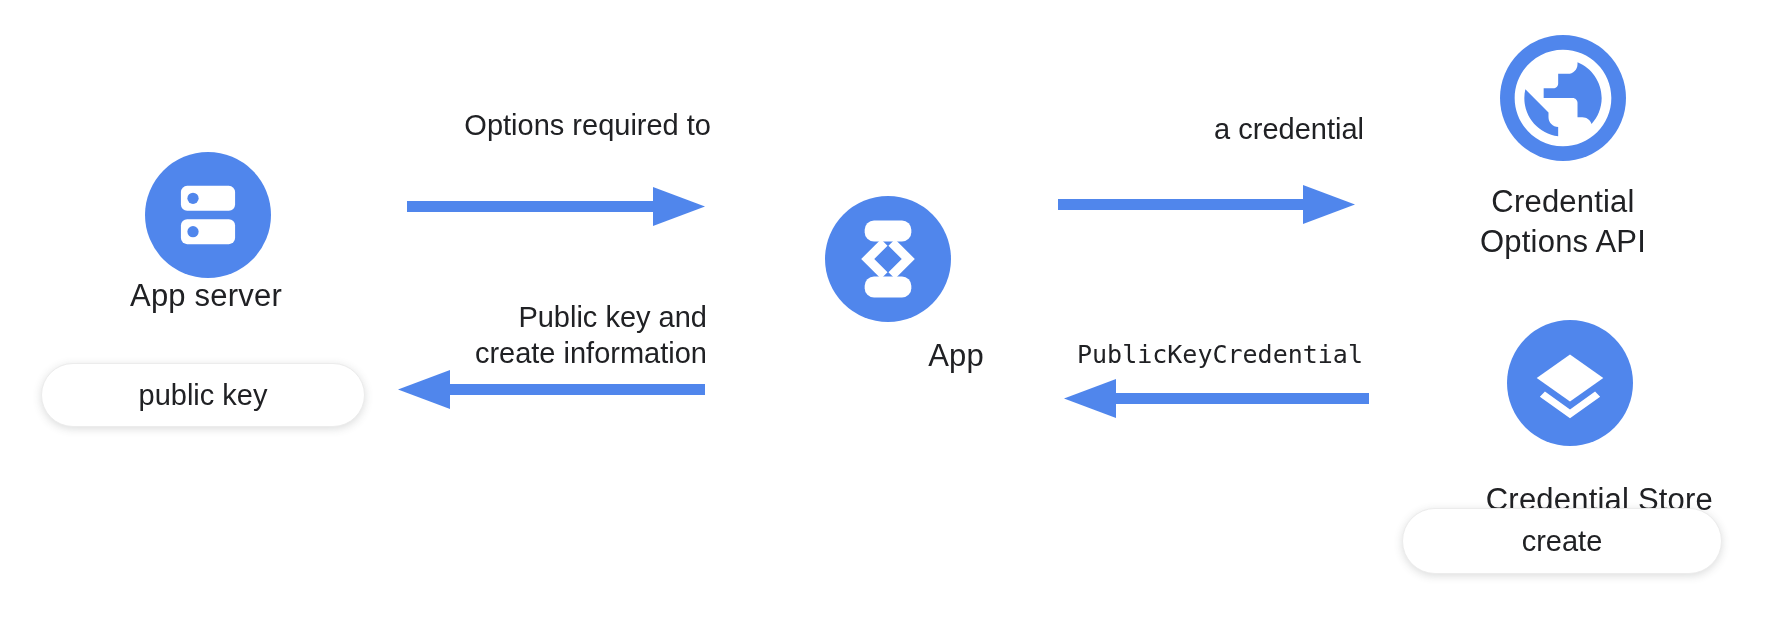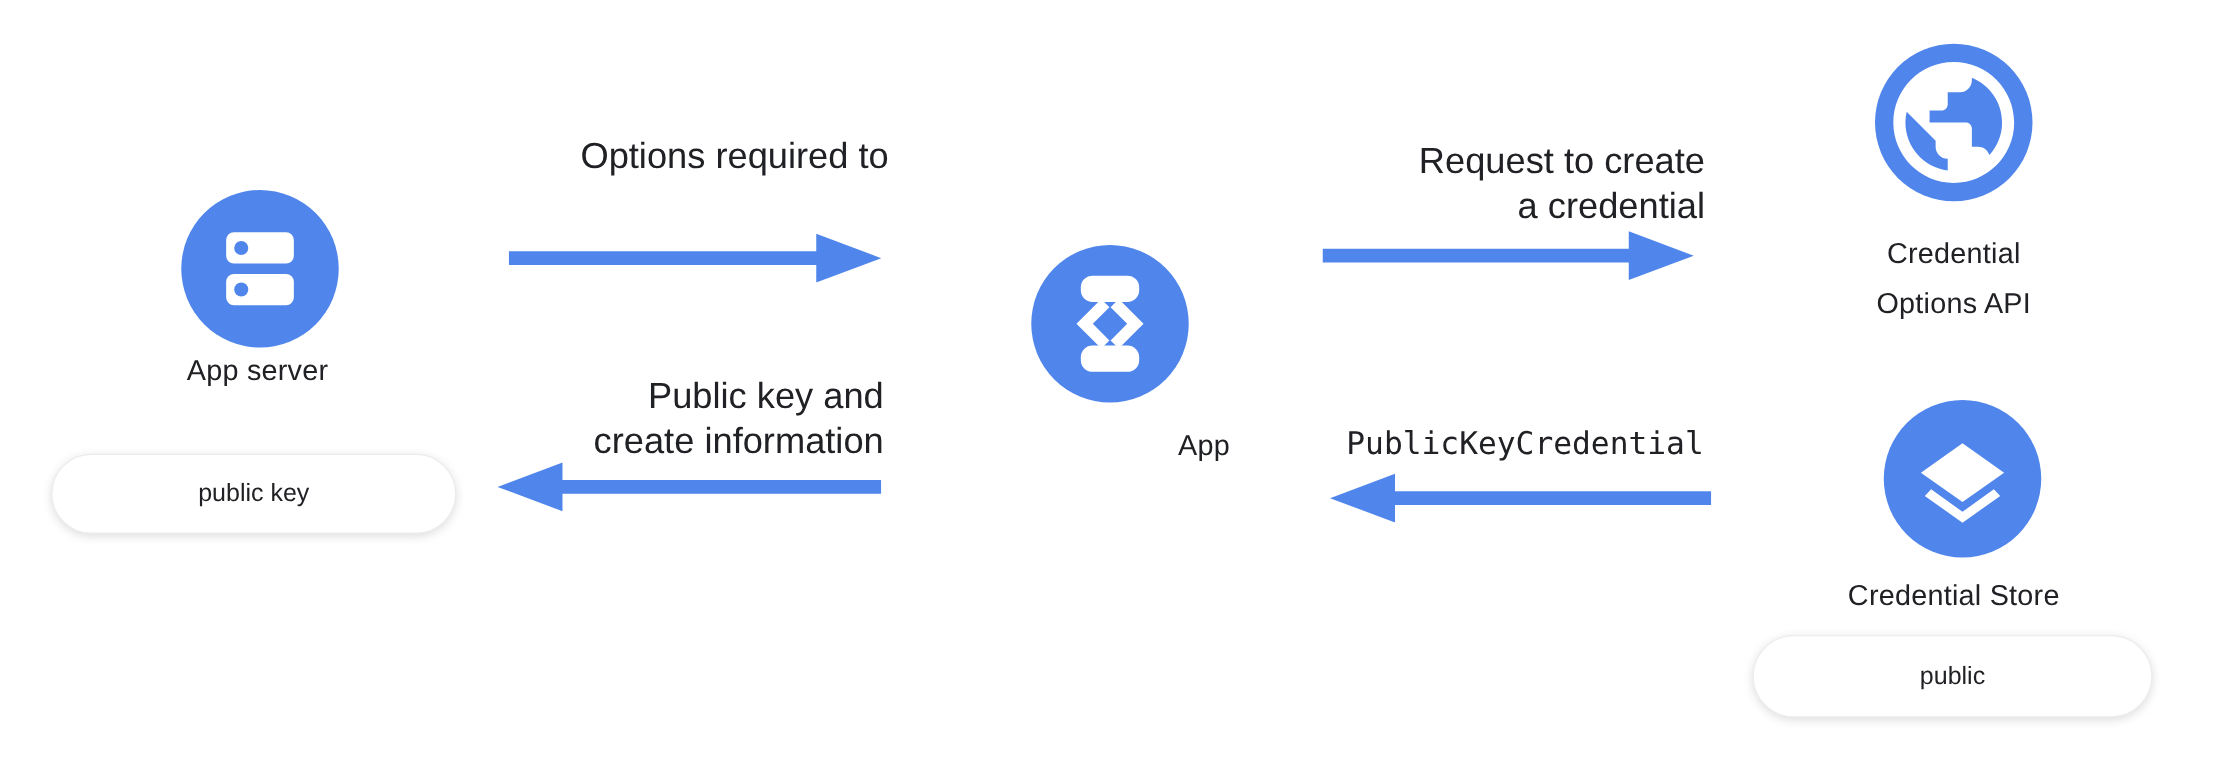--- a/index.html
+++ b/index.html
@@ -19,21 +19,21 @@
   }
   .abs{position:absolute;}
   .circle{
     border-radius:50%;
     background:var(--blue);
     display:flex;
     align-items:center;
     justify-content:center;
   }
   .node-label{
-    font-size:23px;
+    font-size:31px;
     font-weight:500;
     letter-spacing:.2px;
     text-align:center;
     line-height:40px;
     color:var(--text);
   }
   .arrow-label{
     font-size:29px;
     font-weight:400;
     text-align:right;
@@ -49,21 +49,21 @@
     letter-spacing:0;
   }
   .pill{
     background:#ffffff;
     border:1px solid #ececec;
     border-radius:40px;
     box-shadow:0 2px 8px rgba(60,64,67,.18);
     display:flex;
     align-items:center;
     justify-content:center;
-    font-size:20px;
+    font-size:29px;
     font-weight:500;
     color:var(--text);
   }
   svg{display:block;}
 </style>
 </head>
 <body>
 
 <div id="stage">
 
@@ -99,21 +99,20 @@
     <svg width="112" height="112" viewBox="0 0 48 48">
       <rect x="14" y="7.5" width="20" height="9" rx="4" fill="#ffffff"></rect>
       <rect x="14" y="31.5" width="20" height="9" rx="4" fill="#ffffff"></rect>
       <polygon points="21,15.5 12.5,24 21,32.5 23.8,29.7 18.1,24 23.8,18.3" fill="#ffffff"></polygon>
       <polygon points="27,15.5 35.5,24 27,32.5 24.2,29.7 29.9,24 24.2,18.3" fill="#ffffff"></polygon>
     </svg>
   </div>
   <div class="abs node-label" style="left:784px;top:336px;width:200px;text-align:right;">App</div>
 
   <div class="abs arrow-label" style="left:1044px;top:111px;width:320px;">
-    <div>Request to create</div>
     <div>a credential</div>
   </div>
   <svg class="abs" style="left:1058px;top:184px;" width="297" height="40" viewBox="0 0 297 40">
     <rect x="0" y="15" width="247" height="11" fill="#5086EC"></rect>
     <polygon points="245,1 297,20.5 245,40" fill="#5086EC"></polygon>
   </svg>
 
   <div class="abs mono-label" style="left:1010px;top:340px;width:420px;">PublicKeyCredential</div>
   <svg class="abs" style="left:1064px;top:378px;" width="305" height="40" viewBox="0 0 305 40">
     <polygon points="52,1 0,20.5 52,40" fill="#5086EC"></polygon>
@@ -129,16 +128,16 @@
     <div>Credential</div>
     <div>Options API</div>
   </div>
 
   <div class="abs circle" style="left:1507px;top:320px;width:126px;height:126px;">
     <svg width="94" height="94" viewBox="0 0 48 48">
       <polygon points="24,9.5 41,21.5 24,33.5 7,21.5" fill="#ffffff"></polygon>
       <polygon points="24,37.5 11.2,28.3 8.6,31 24,42 39.4,31 36.8,28.3" fill="#ffffff"></polygon>
     </svg>
   </div>
-  <div class="abs node-label" style="left:1413px;top:456px;width:300px;">Credential Store</div>
-  <div class="abs pill" style="left:1402px;top:508px;width:320px;height:66px;">public</div>
+  <div class="abs node-label" style="left:1413px;top:480px;width:300px;text-align:right;">Credential Store</div>
+  <div class="abs pill" style="left:1402px;top:508px;width:320px;height:66px;">create</div>
 
 </div>
 
 </body></html>

